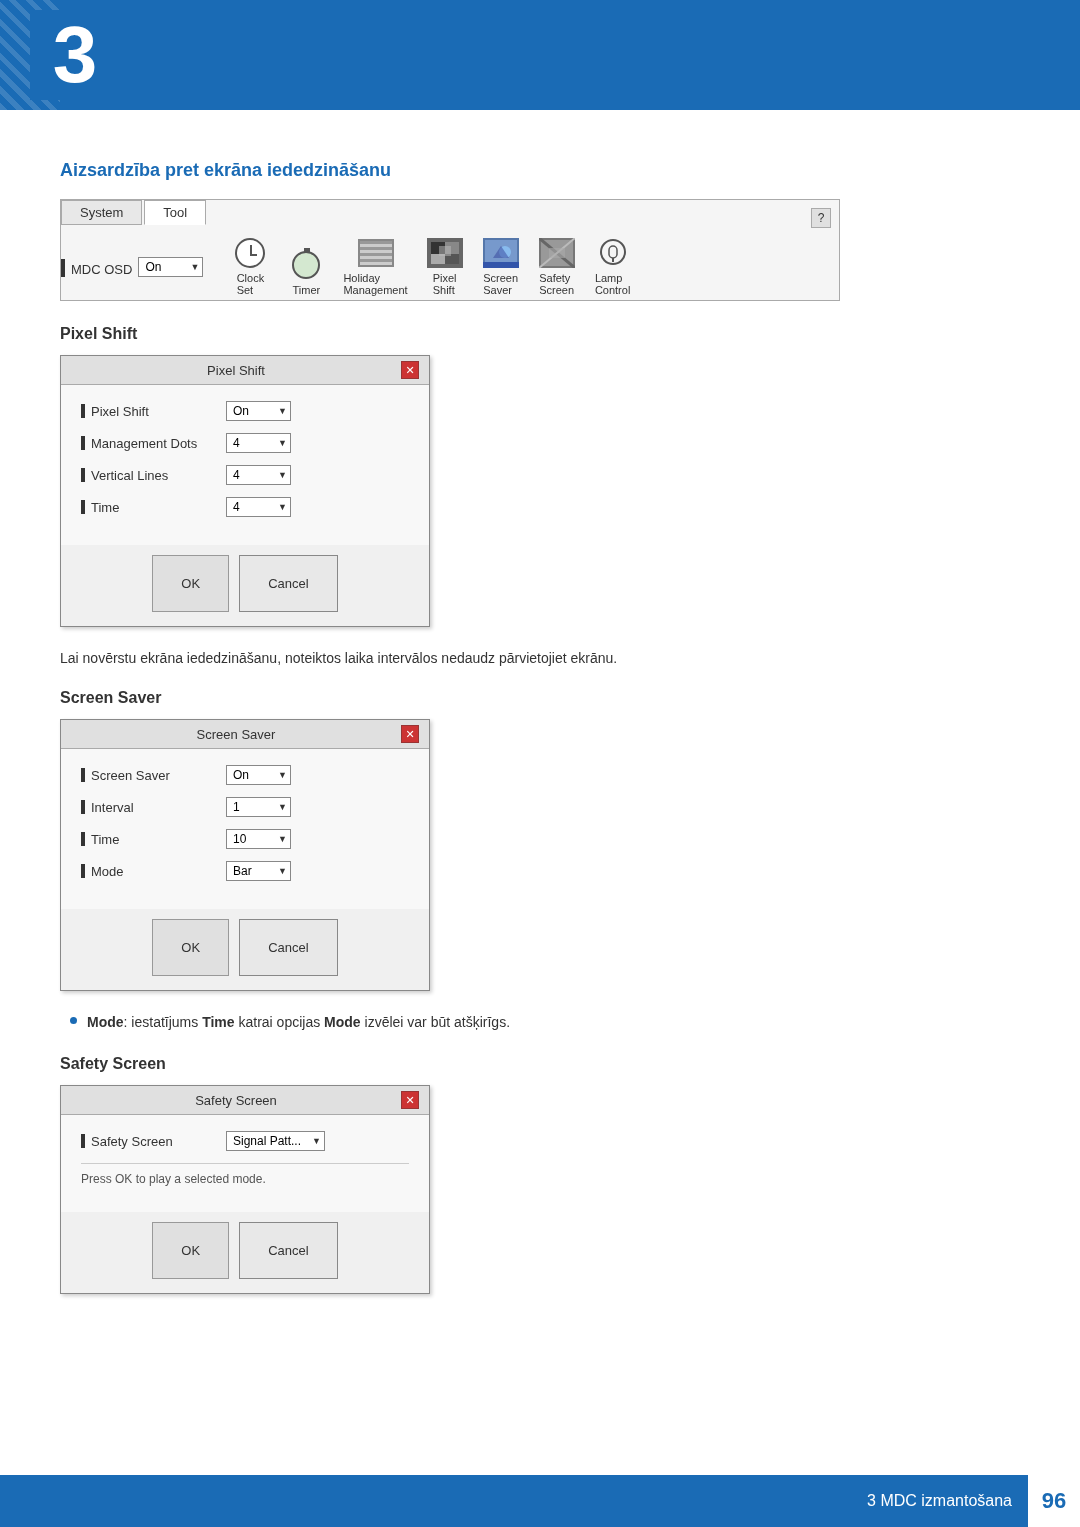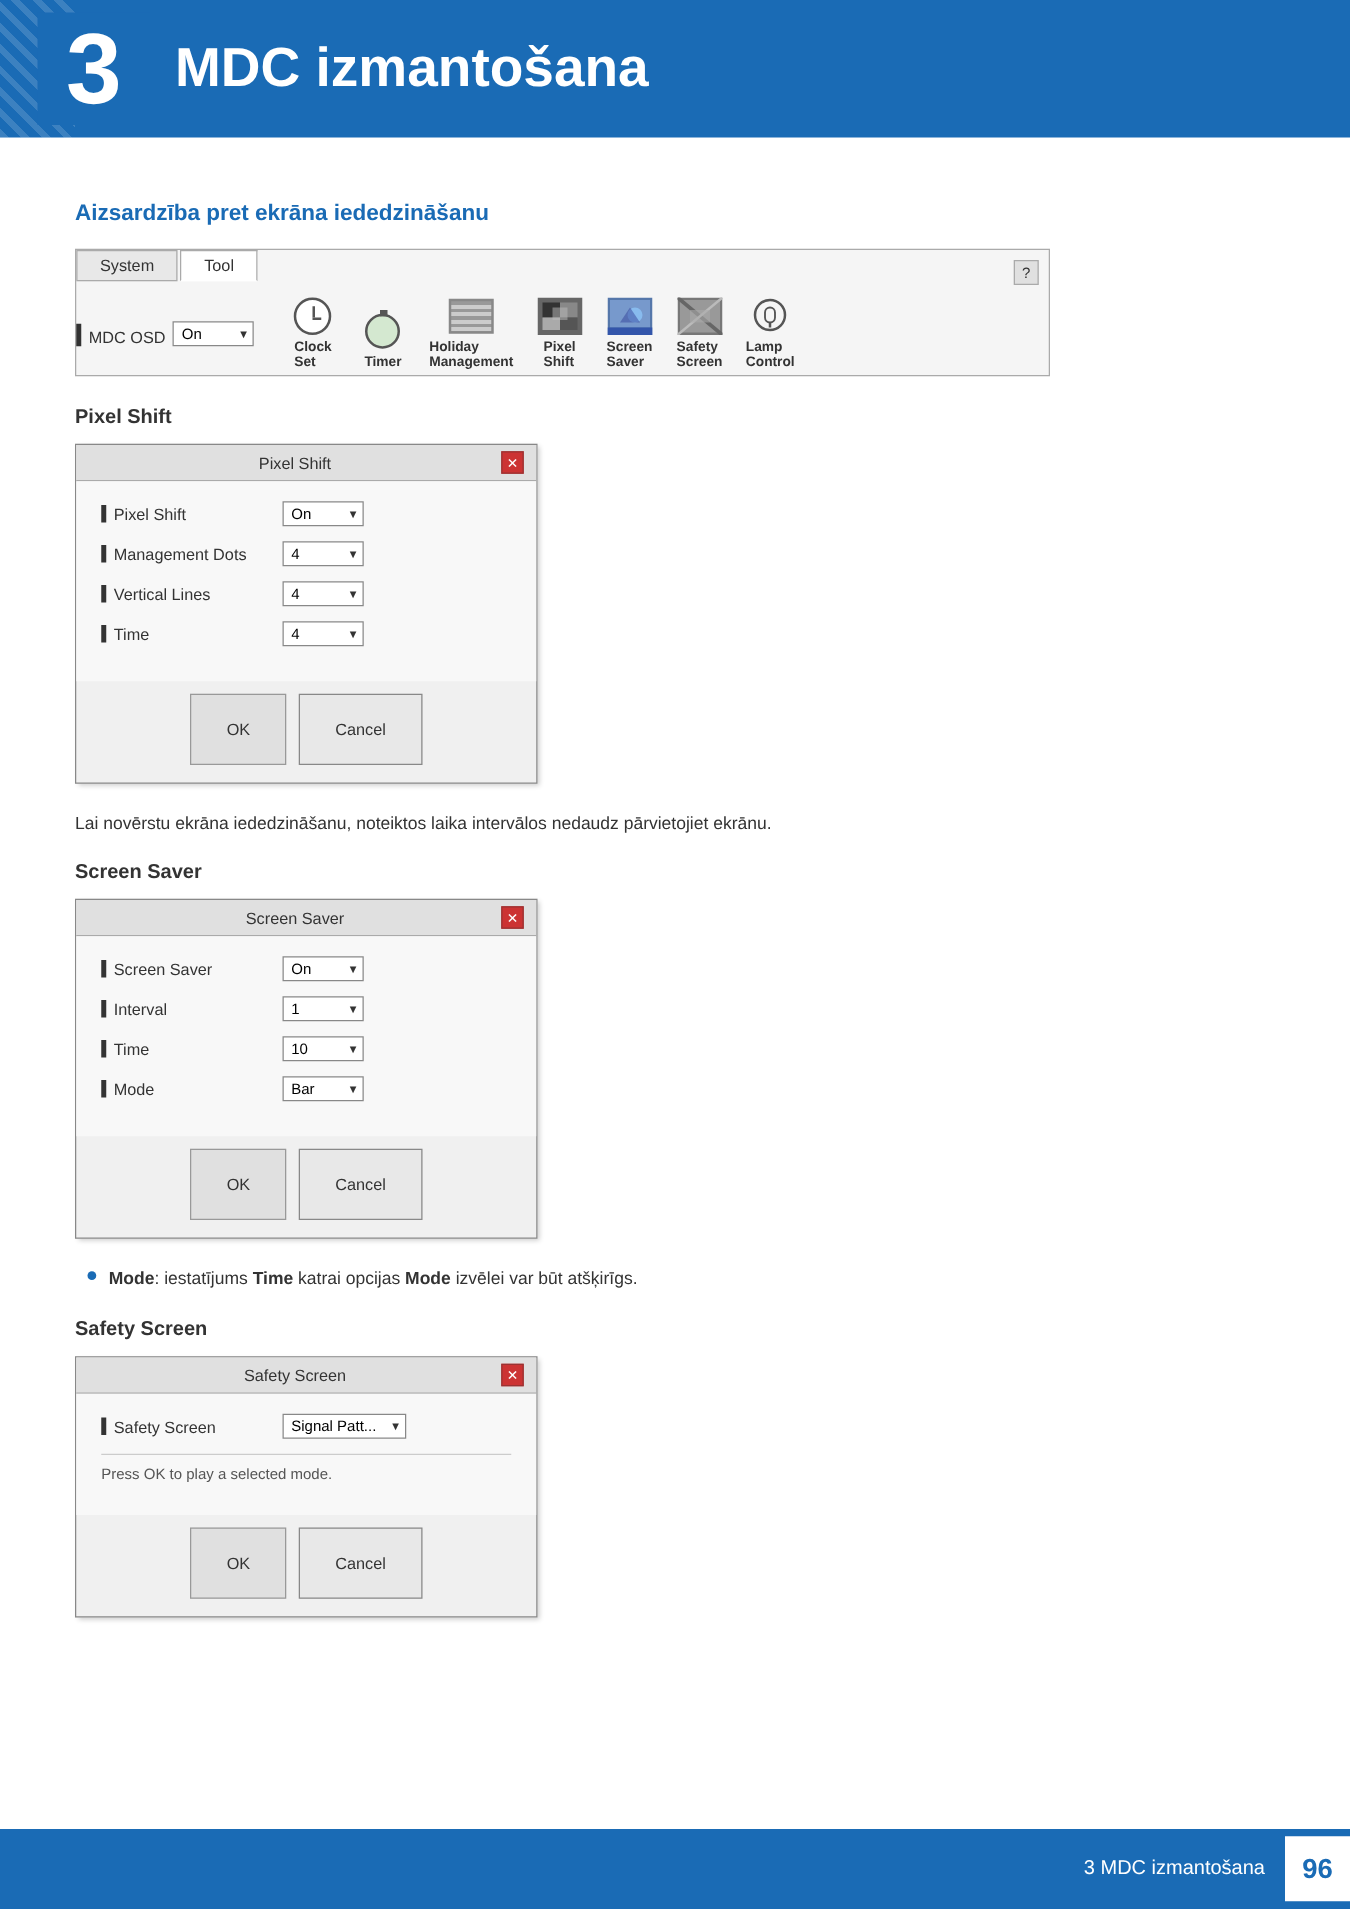--- a/index.html
+++ b/index.html
@@ -126,21 +126,20 @@
     .toolbar-mdc-osd-bar {
       width: 4px;
       height: 18px;
       background: #333;
       display: inline-block;
     }
     .toolbar-icons {
       display: flex;
       gap: 2px;
       align-items: flex-end;
-      font-weight: bold;
     }
     .tool-btn {
       display: flex;
       flex-direction: column;
       align-items: center;
       padding: 4px 8px;
       cursor: pointer;
       font-size: 11px;
       color: #333;
     }
@@ -362,21 +361,21 @@
       border-top: 1px solid #ccc;
       margin-top: 4px;
     }
 
     
     .footer {
       position: fixed;
       bottom: 0;
       left: 0;
       width: 1080px;
-      height: 64px;
+      height: 52px;
       background: #1a6bb5;
       display: flex;
       align-items: center;
       justify-content: flex-end;
       padding-right: 0;
     }
     .footer-text {
       font-size: 16px;
       color: #fff;
       padding-right: 16px;
@@ -394,21 +393,20 @@
     }
 
   </style>
 </head>
 <body>
 
 <div class="header">
   <div class="header-number-box">
     <span class="header-number">3</span>
   </div>
-  <span class="header-title">MDC izmantošana</span>
 </div>
 
 <div class="content">
 
   <div class="section-heading">Aizsardzība pret ekrāna iededzināšanu</div>
 
   <div class="toolbar-panel">
     <div class="toolbar-tabs">
       <div class="toolbar-tab">System</div>
       <div class="toolbar-tab active">Tool</div>

